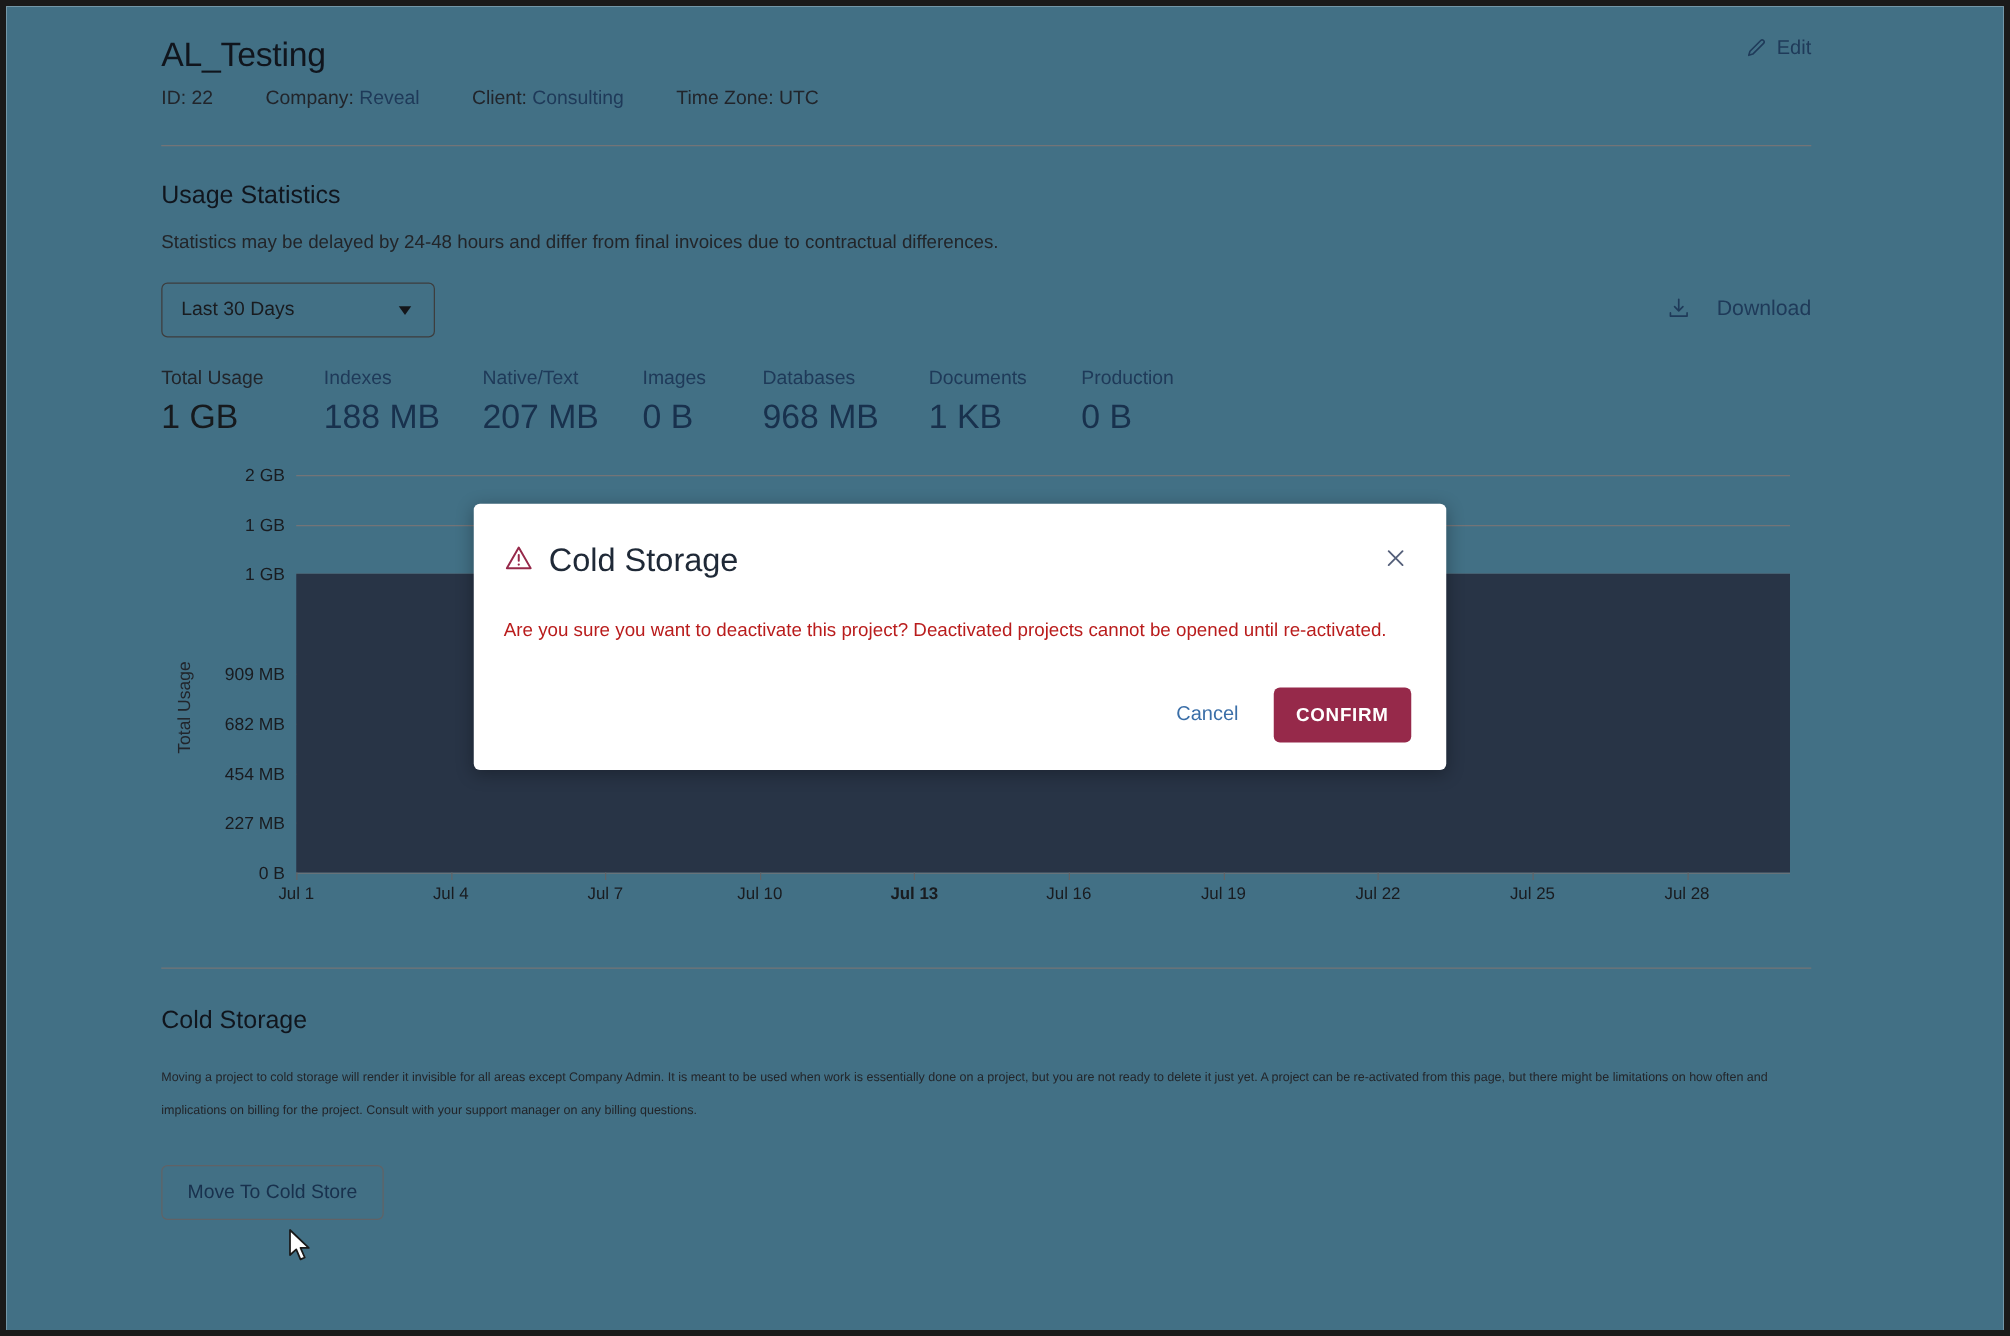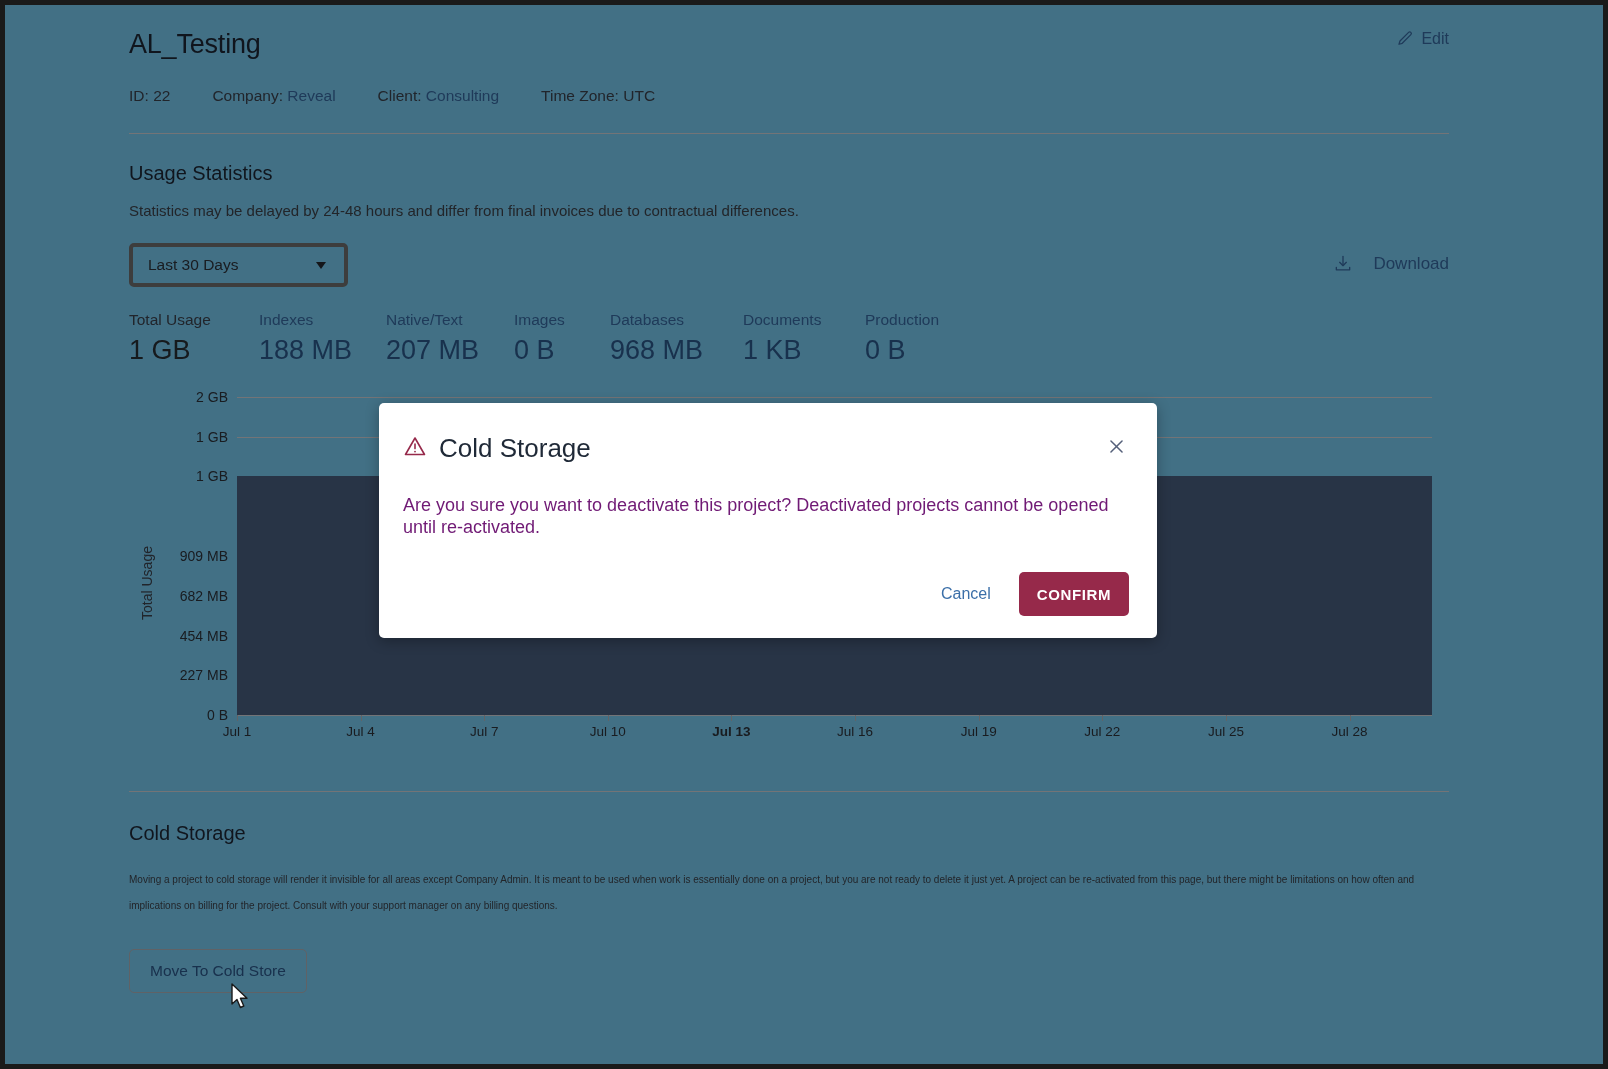--- a/index.html
+++ b/index.html
@@ -45,21 +45,21 @@
 
   .proj-title {
     font-size: 27px;
     font-weight: 400;
     color: #1f2937;
     letter-spacing: -0.2px;
     line-height: 34px;
   }
 
   .meta-row {
-    margin-top: 26px;
+    margin-top: 9px;
     font-size: 15.5px;
     color: #3f4651;
     display: flex;
     align-items: baseline;
   }
   .meta-item { margin-right: 42px; white-space: nowrap; }
   .meta-item:last-child { margin-right: 0; }
   .meta-link { color: #3b6fa8; }
 
   .edit-link {
@@ -97,21 +97,21 @@
 
   .controls-row {
     margin-top: 24px;
     position: relative;
     height: 46px;
   }
 
   .range-select {
     width: 219px;
     height: 44px;
-    border: 4px solid #737373;
+    border: 1px solid #737373;
     border-radius: 5px;
     background: transparent;
     display: flex;
     align-items: center;
     padding: 0 12px 0 15px;
     font-size: 15.5px;
     color: #30363e;
     justify-content: space-between;
   }
   .caret {
@@ -289,22 +289,22 @@
   .modal-close {
     position: absolute;
     right: 0;
     top: 4px;
     width: 26px; height: 26px;
     display: flex; align-items: center; justify-content: center;
     color: #55607a;
   }
   .modal-body {
     margin-top: 27px;
-    font-size: 18px;
-    color: #701a75;
+    font-size: 15px;
+    color: #b91c1c;
     line-height: 22px;
   }
   .modal-actions {
     margin-top: 34px;
     display: flex;
     align-items: center;
     justify-content: flex-end;
     gap: 18px;
   }
   .btn-cancel {

